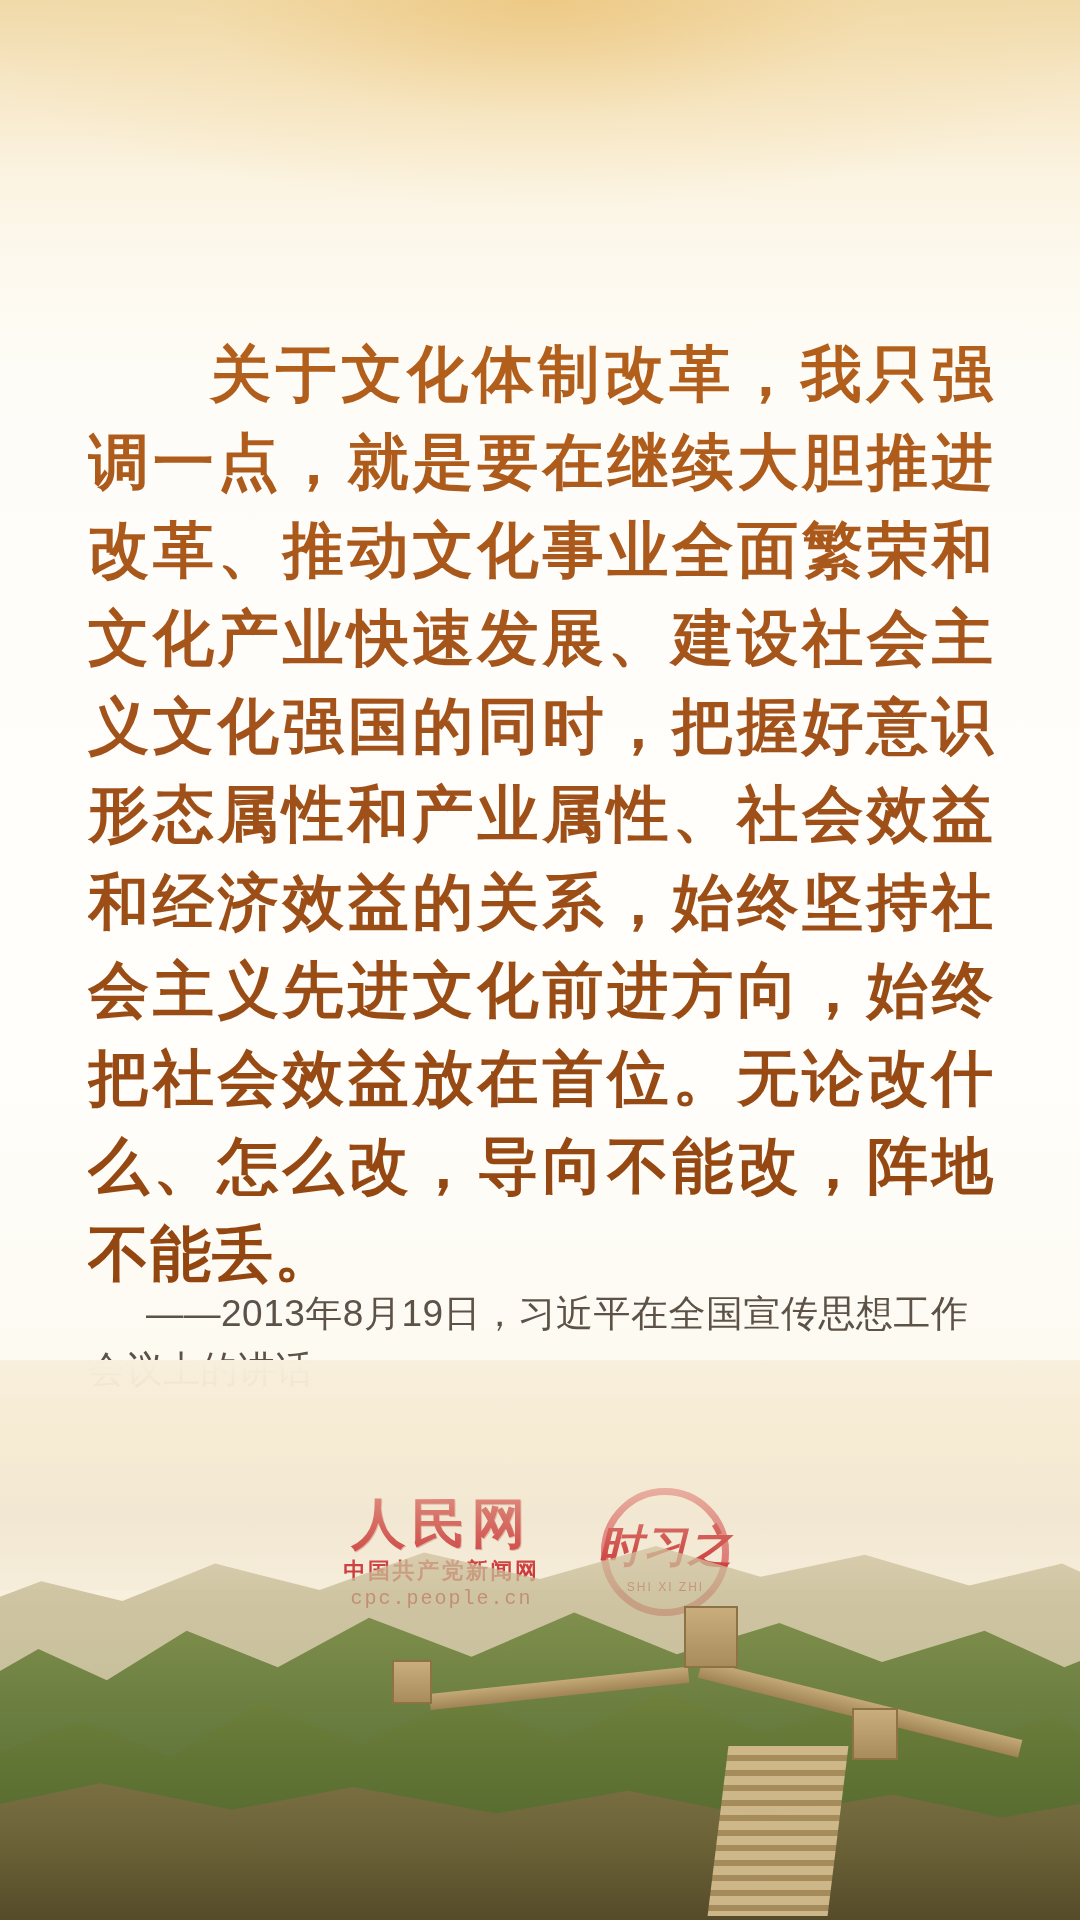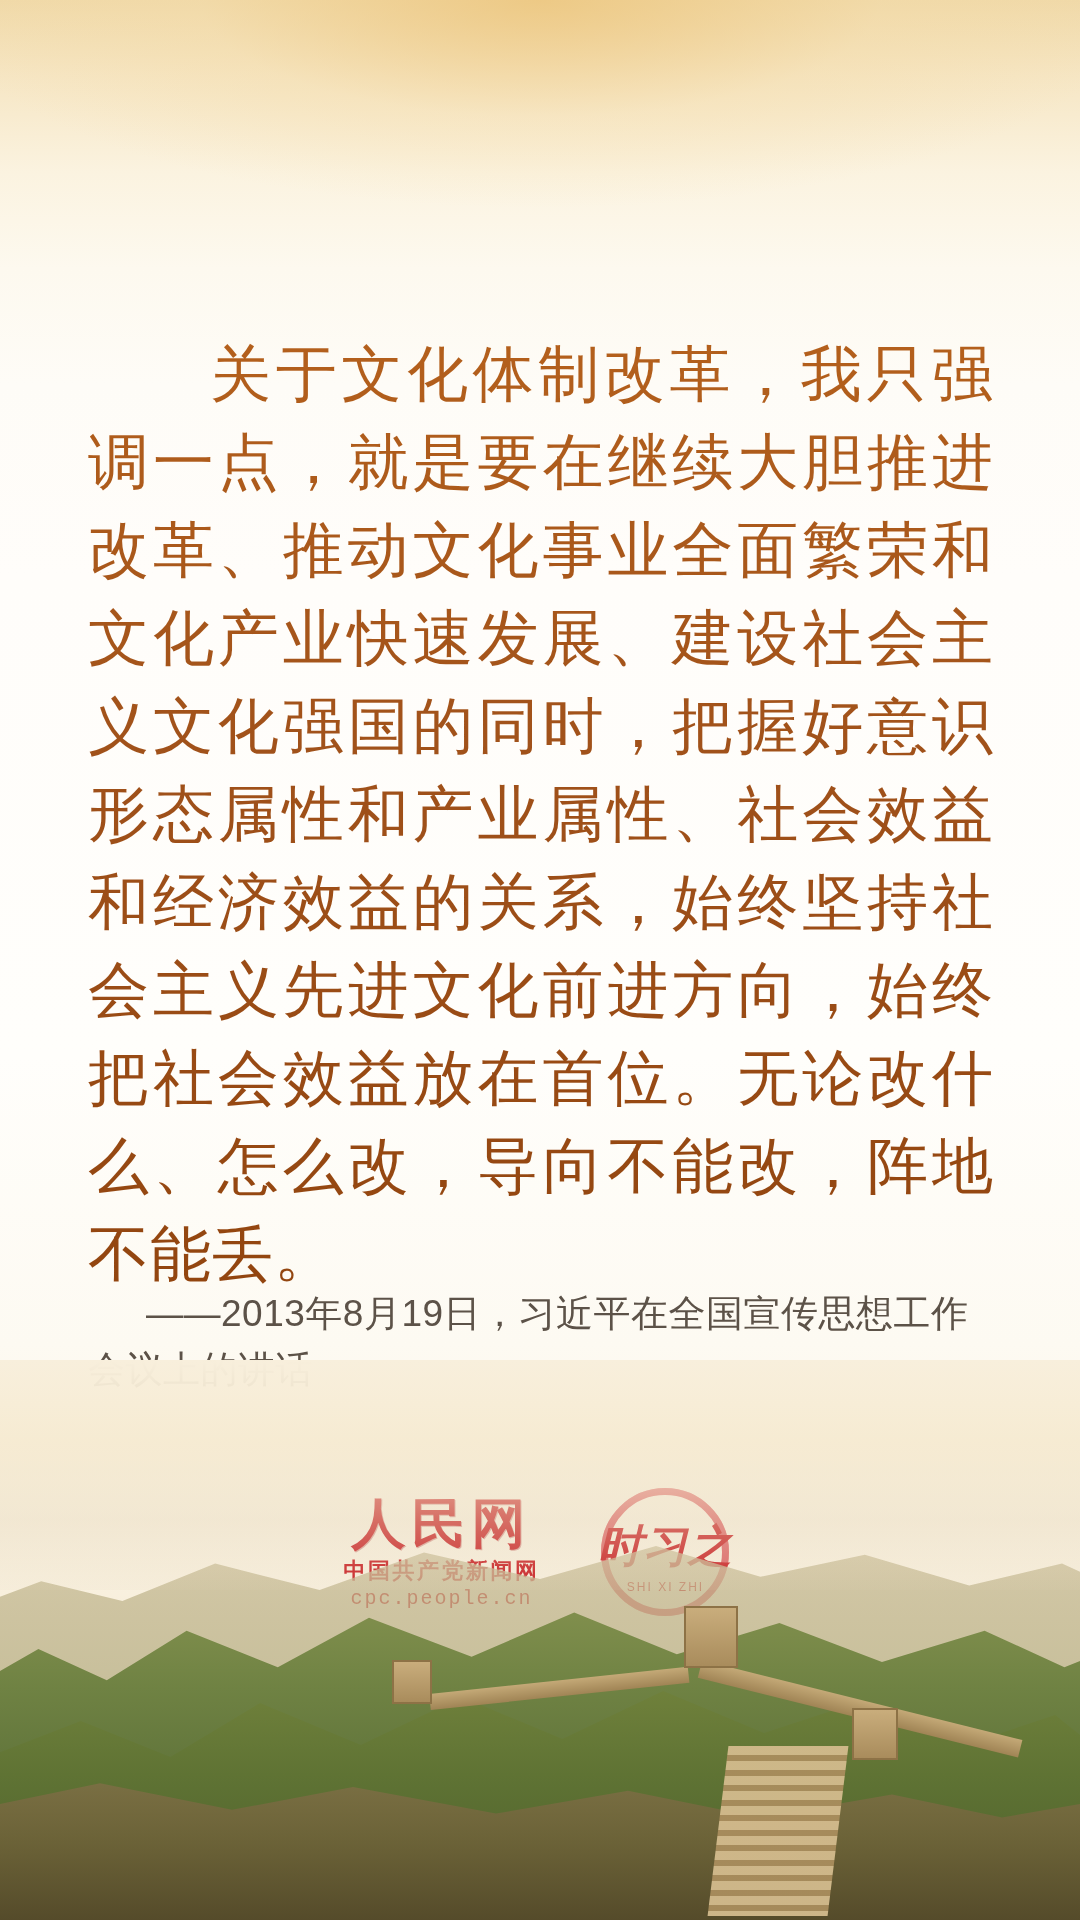--- a/index.html
+++ b/index.html
@@ -45,21 +45,21 @@
 
   
   .quote-block {
     position: absolute;
     top: 330px;
     left: 88px;
     width: 906px;
   }
   .quote-text {
     font-family: "Liberation Sans", sans-serif;
-    font-weight: normal;
+    font-weight: bold;
     font-size: 61px;
     line-height: 88px;
     letter-spacing: 1px;
     color: #9e4f13;
     background: linear-gradient(to bottom, #b4601c 0%, #a0511a 45%, #92450f 100%);
     -webkit-background-clip: text;
     background-clip: text;
     -webkit-text-fill-color: transparent;
     text-align: justify;
     text-align-last: left;

